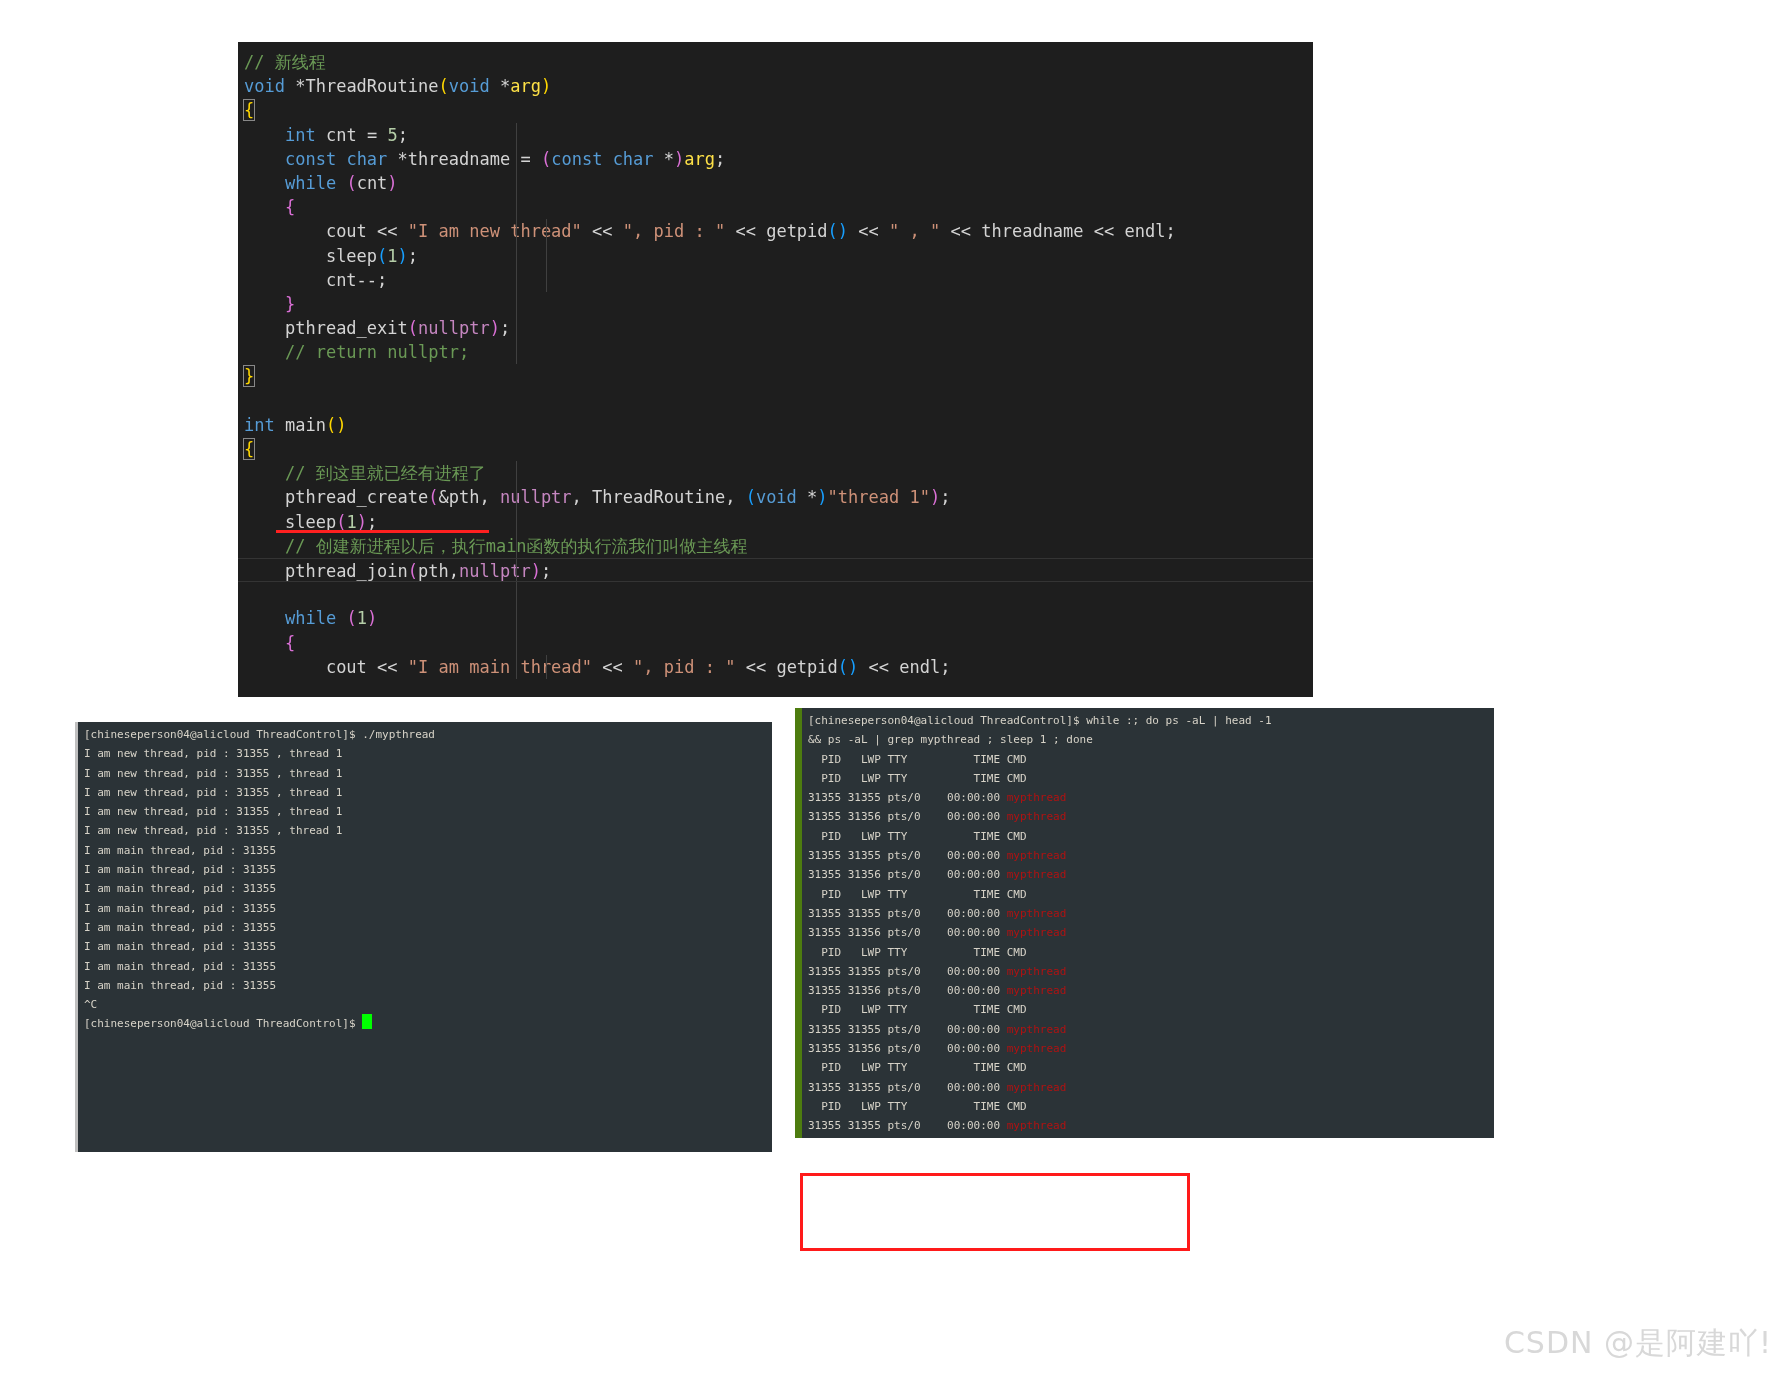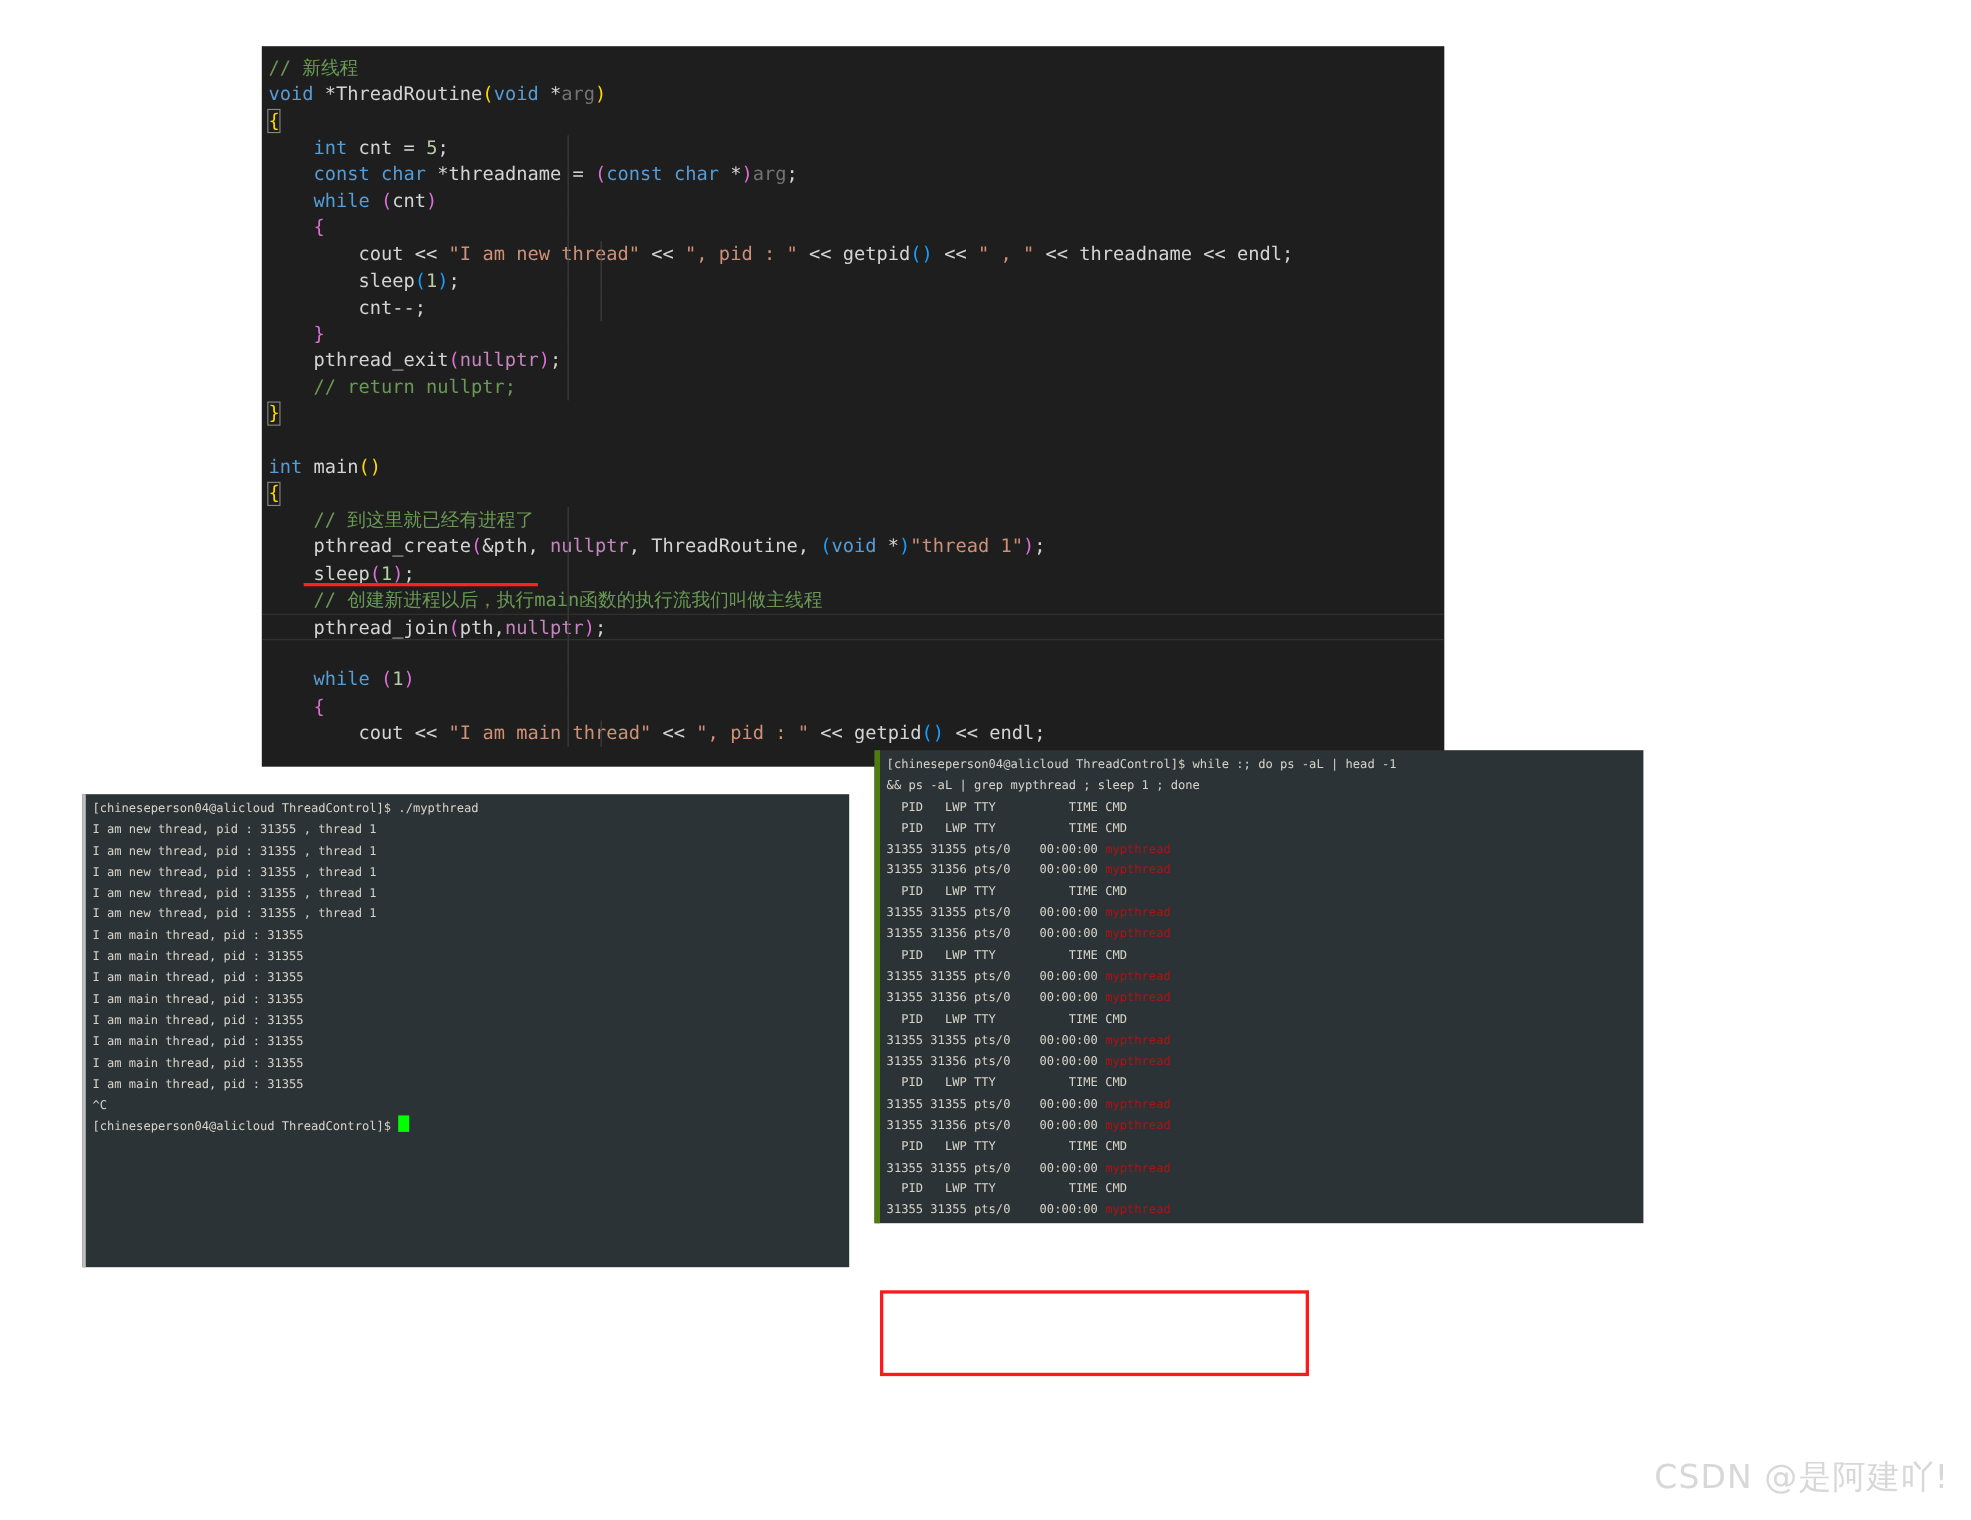--- a/index.html
+++ b/index.html
@@ -45,21 +45,21 @@
     border-bottom: 1px solid #343434;
     height: 22.2px;
   }
   
   .kw      { color: #569cd6; }   
   .kw2     { color: #c586c0; }   
   .type    { color: #4ec9b0; }   
   .str     { color: #ce9178; }   
   .num     { color: #b5cea8; }   
   .cmt     { color: #6a9955; }   
-  .var     { color: #737373; }   
+  .var     { color: #fde047; }   
   .pl      { color: #d4d4d4; }   
   .br-y    { color: #ffd700; }   
   .br-m    { color: #da70d6; }   
   .br-b    { color: #179fff; }   
 
   .indent-guide {
     position: absolute;
     top: 0;
     bottom: 0;
     width: 1px;
@@ -90,24 +90,24 @@
   }
   #term-left {
     left: 75px;
     top: 722px;
     width: 697px;
     height: 430px;
     border-left: 3px solid #bfbfbf;
   }
   #term-right {
     left: 795px;
-    top: 682px;
+    top: 708px;
     width: 699px;
     height: 430px;
-    border-left: 5px solid #4d7c0f;
+    border-left: 7px solid #4d7c0f;
   }
   .tline {
     font-family: "DejaVu Sans Mono", "Liberation Mono", monospace;
     font-size: 11px;
     line-height: 19.3px;
     white-space: pre;
     color: #d7d3c8;
     padding-left: 6px;
     height: 19.3px;
   }

